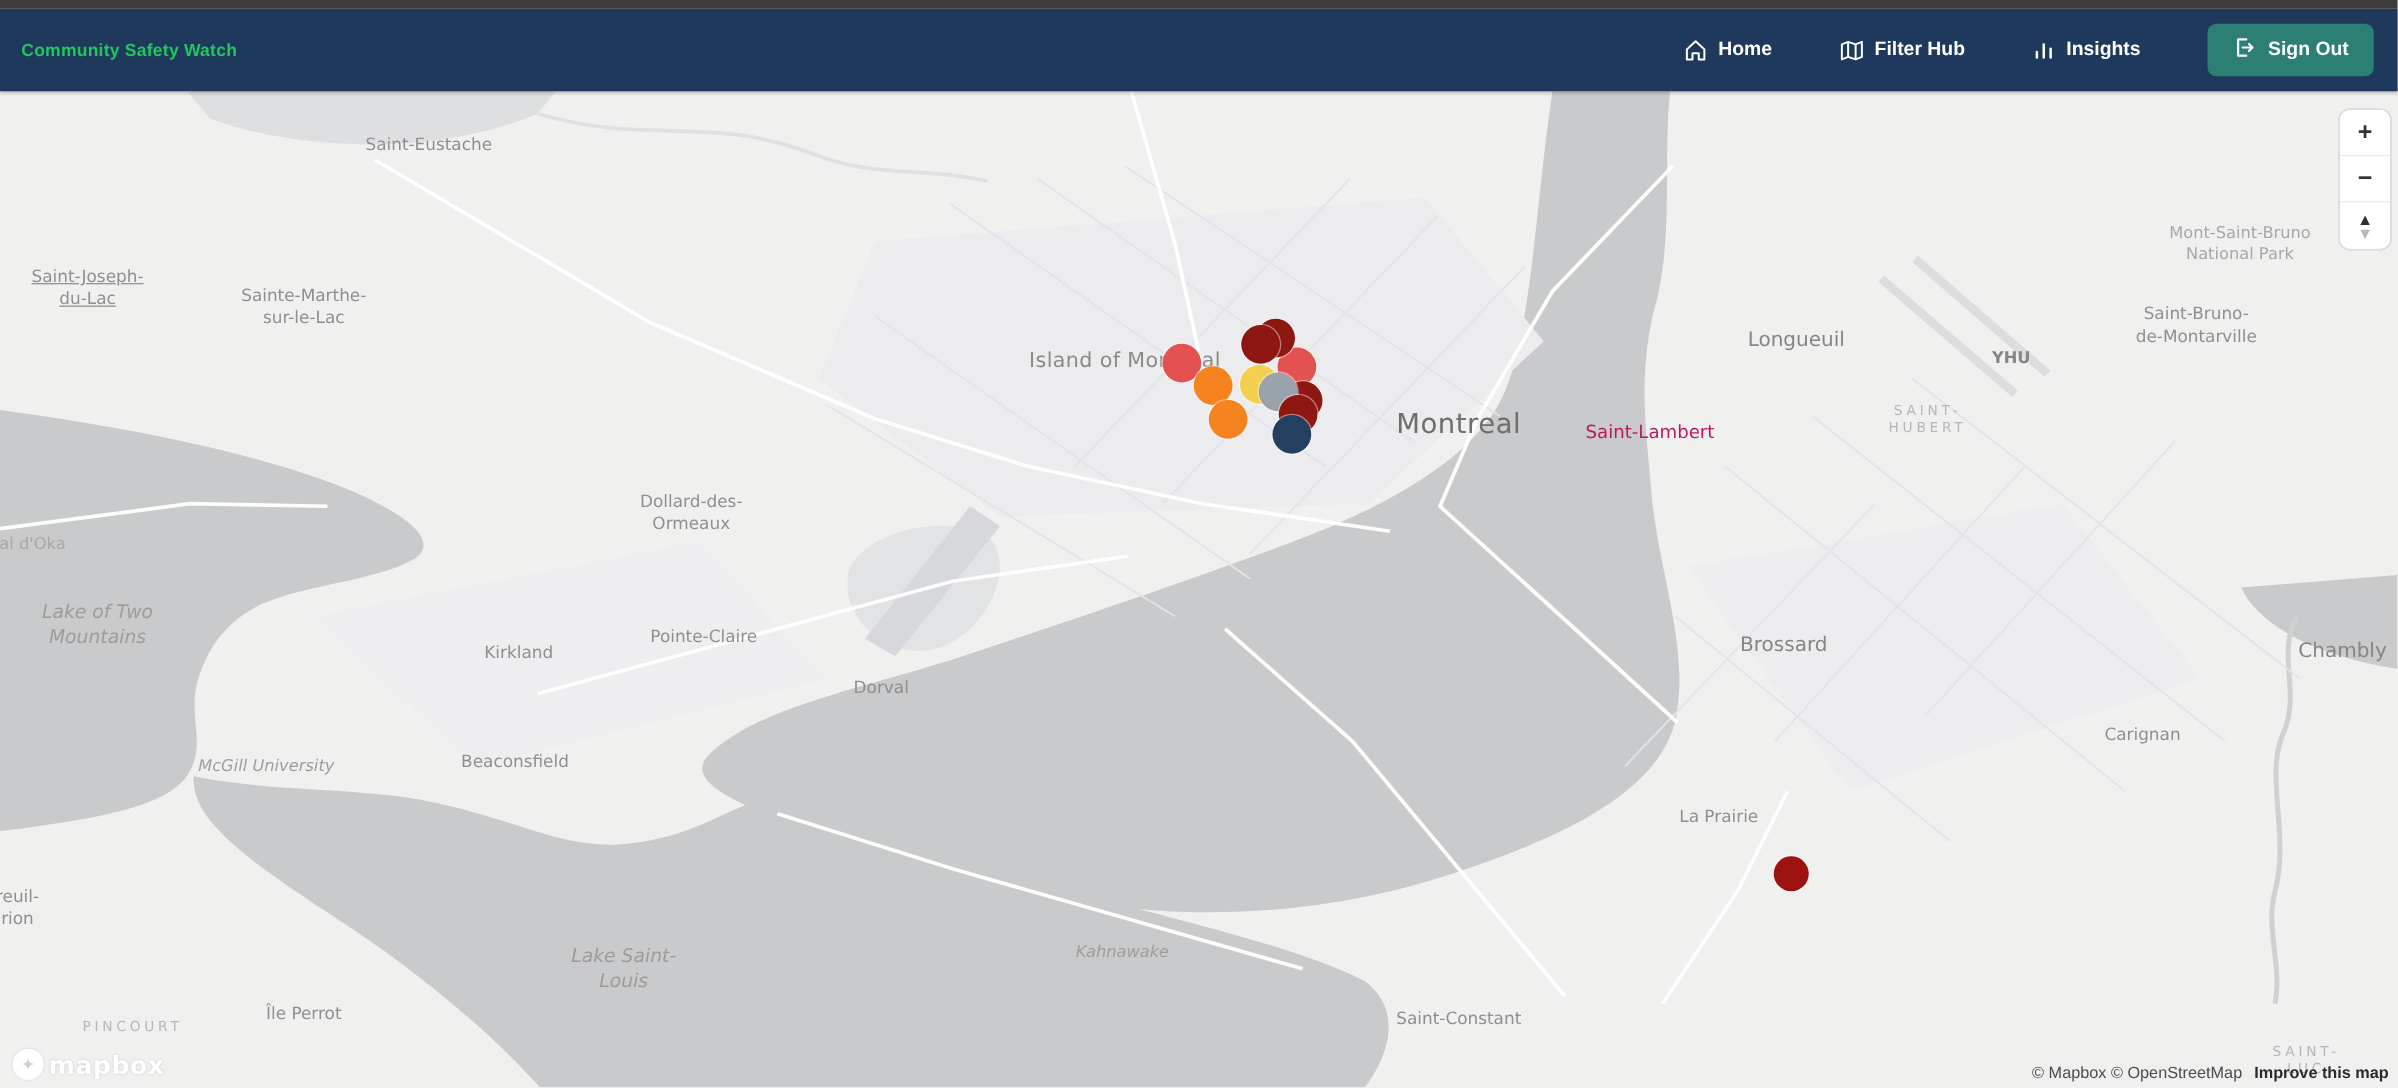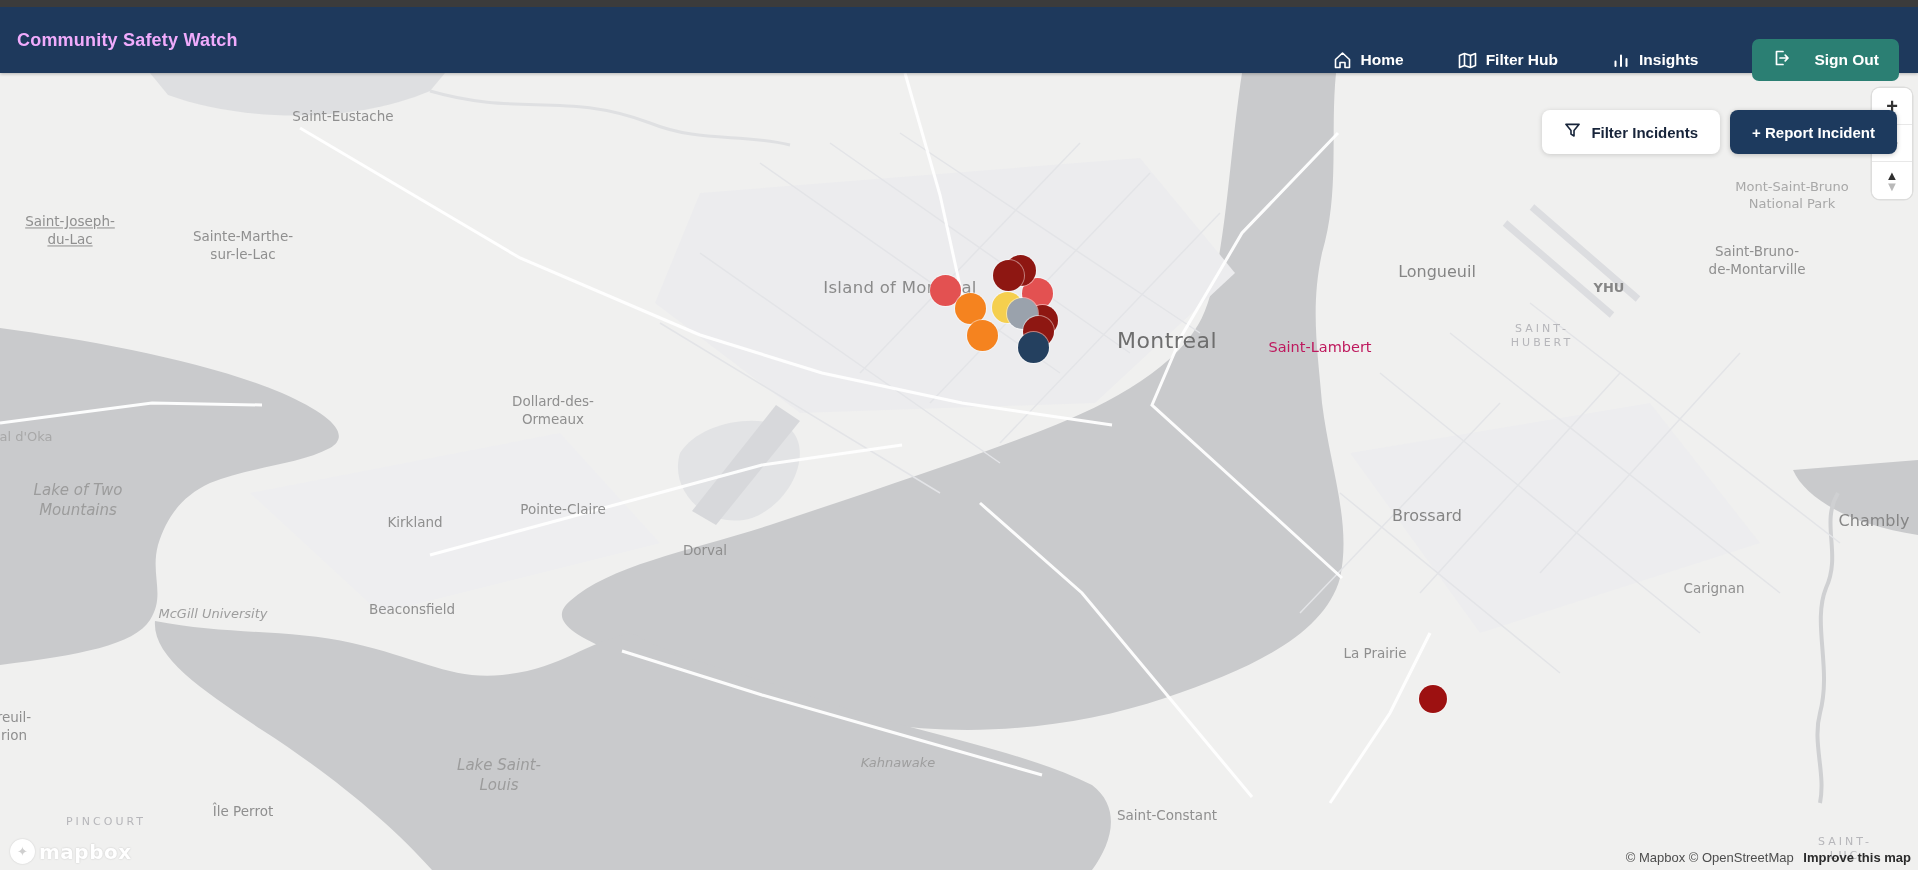--- a/index.html
+++ b/index.html
@@ -5,26 +5,26 @@
   * { margin:0; padding:0; box-sizing:border-box; }
   html,body { width:1918px; height:870px; overflow:hidden; background:#f0f0ef;
               font-family:"Liberation Sans", sans-serif; }
 
   .top-strip { position:absolute; left:0; top:0; width:1918px; height:7px; background:#3b3b3b; z-index:60; }
 
   
   .header { position:absolute; left:0; top:7px; width:1918px; height:66px;
             background:#1e395c; display:flex; align-items:center; z-index:55;
             box-shadow:0 1px 3px rgba(0,0,0,.25); }
-  .app-title { color:#f0abfc; font-size:18px; font-weight:700; margin-left:17px; letter-spacing:.2px; }
-  .nav { position:absolute; right:19px; top:0; height:66px; display:flex; align-items:center; gap:54px;margin-top:20px; }
+  .app-title { color:#22c55e; font-size:14px; font-weight:700; margin-left:17px; letter-spacing:.2px; }
+  .nav { position:absolute; right:19px; top:0; height:66px; display:flex; align-items:center; gap:54px; }
   .nav-item { display:flex; align-items:center; gap:9px; color:#ffffff; font-size:15.5px; font-weight:600;
               cursor:pointer; background:none; border:none; }
   .nav-item svg { display:block; }
-  .signout-btn { display:flex; align-items:center; gap:24px; background:#2b7f73; color:#fff;
+  .signout-btn { display:flex; align-items:center; gap:10px; background:#2b7f73; color:#fff;
                  font-size:15.5px; font-weight:600; border:none; border-radius:7px;
                  padding:0 20px; height:42px; cursor:pointer; }
 
   
   .map { position:absolute; left:0; top:73px; width:1918px; height:797px; background:#f0f0ef; overflow:hidden; }
   .water-layer { position:absolute; left:0; top:0; z-index:1; }
 
   .lbl { position:absolute; transform:translate(-50%,-50%); z-index:10;
          font-family:"DejaVu Sans", sans-serif; color:#8e8e8e; white-space:pre-line;
          text-align:center; line-height:1.3; pointer-events:none; }
@@ -163,33 +163,20 @@
       <path d="M0,350 L152,330 L262,332"></path>
       <path d="M430,482 L622,430 L762,392 L902,372"></path>
       <path d="M1338,60 L1242,160 L1182,262 L1152,332 L1262,432 L1342,505"></path>
       <path d="M980,430 L1082,520 L1182,640 L1252,724"></path>
       <path d="M622,578 L762,622 L902,662 L1042,702"></path>
       <path d="M905,0 L940,122 L962,222"></path>
       <path d="M1430,560 L1390,640 L1330,730"></path>
     </g>
   </svg>
 
-  <div class="map-toolbar">
-    <button class="filter-btn">
-      <span>
-        <svg width="17" height="17" viewBox="0 0 18 18" fill="none" stroke="#17243a" stroke-width="1.7" stroke-linejoin="round">
-          <path d="M2 2.5 H16 L10.6 9 V14.8 L7.4 12.8 V9 Z"></path>
-        </svg>
-      </span>
-      <span>Filter Incidents</span>
-    </button>
-    <button class="report-btn">
-      <span>+ Report Incident</span>
-    </button>
-  </div>
 
   <div class="navctl">
     <button class="navbtn">+</button>
     <button class="navbtn">−</button>
     <button class="navbtn compass">
       <span class="cu">▲</span>
       <span class="cd">▼</span>
     </button>
   </div>
 

